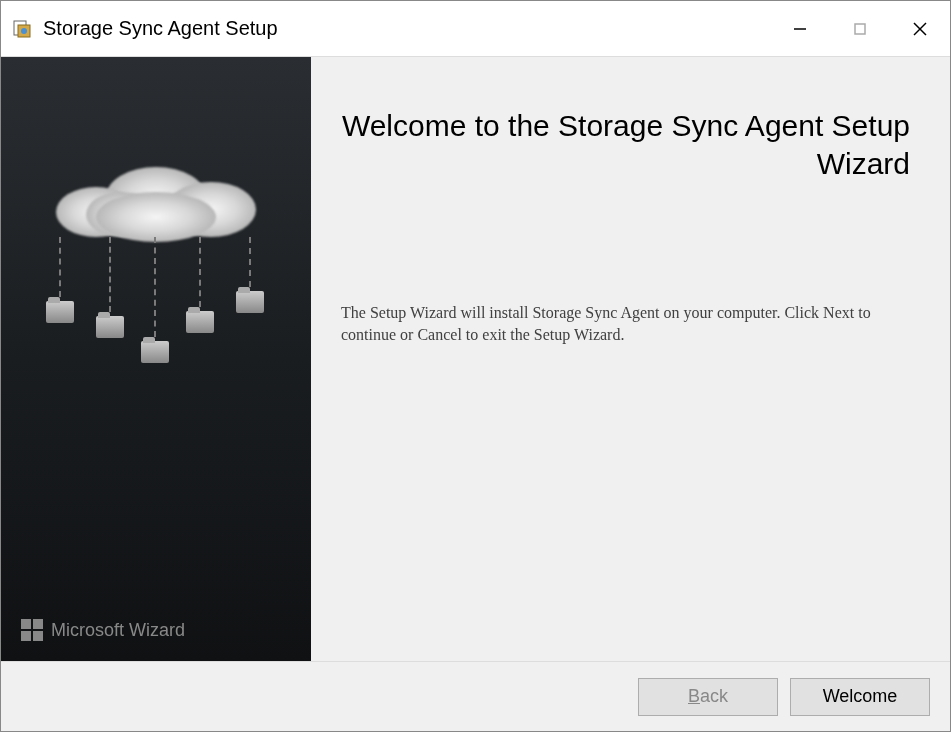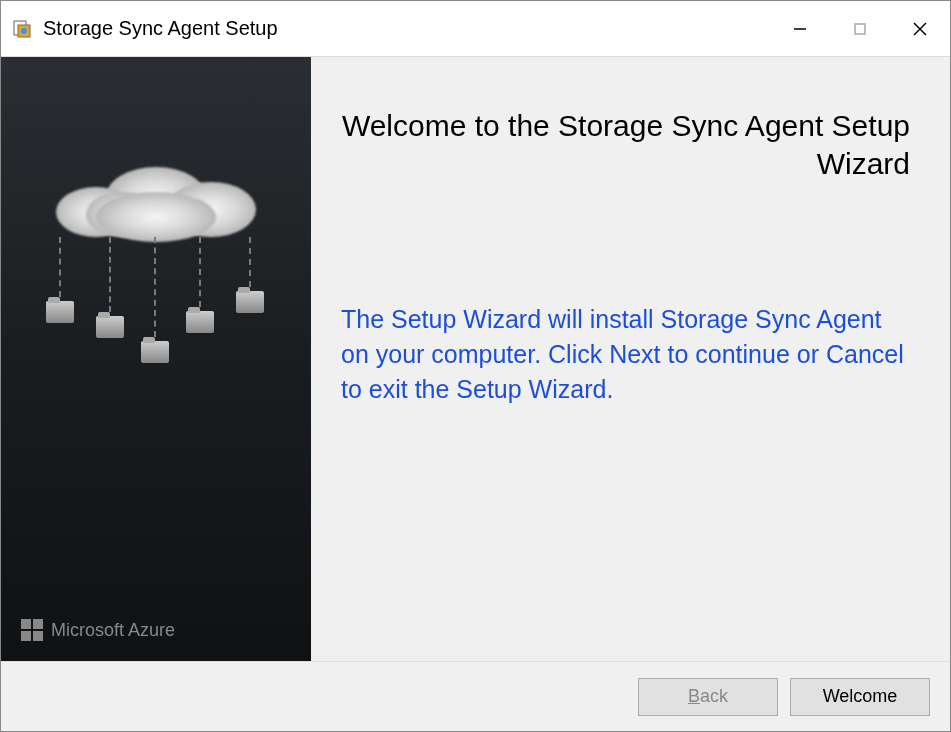--- a/index.html
+++ b/index.html
@@ -155,23 +155,24 @@
     }
     .welcome-heading {
       font-size: 30px;
       font-weight: 400;
       color: #000;
       line-height: 1.25;
       margin-bottom: 120px;
       text-align: right;
     }
     .welcome-text {
-      font-size: 25px;
-      color: #1d4ed8;
+      font-size: 16px;
+      color: #404040;
       line-height: 1.4;
+      font-family: Liberation Serif, serif;
     }
     .button-bar {
       height: 70px;
       background: #f0f0f0;
       border-top: 1px solid #ddd;
       display: flex;
       justify-content: flex-end;
       align-items: center;
       padding-right: 20px;
       gap: 12px;
@@ -264,21 +265,21 @@
             <div class="folder-icon"></div>
           </div>
       </div>
       <div class="azure-brand">
         <div class="azure-logo">
           <span></span>
             <span></span>
             <span></span>
             <span></span>
         </div>
-        <span>Microsoft Azure</span>
+        <span>Microsoft Wizard</span>
       </div>
     </div>
 
     <div class="main-content">
       <h1 class="welcome-heading">Welcome to the Storage Sync Agent Setup Wizard</h1>
       <p class="welcome-text">The Setup Wizard will install Storage Sync Agent on your computer. Click Next to continue or Cancel to exit the Setup Wizard.</p>
     </div>
 
   </div>
 

